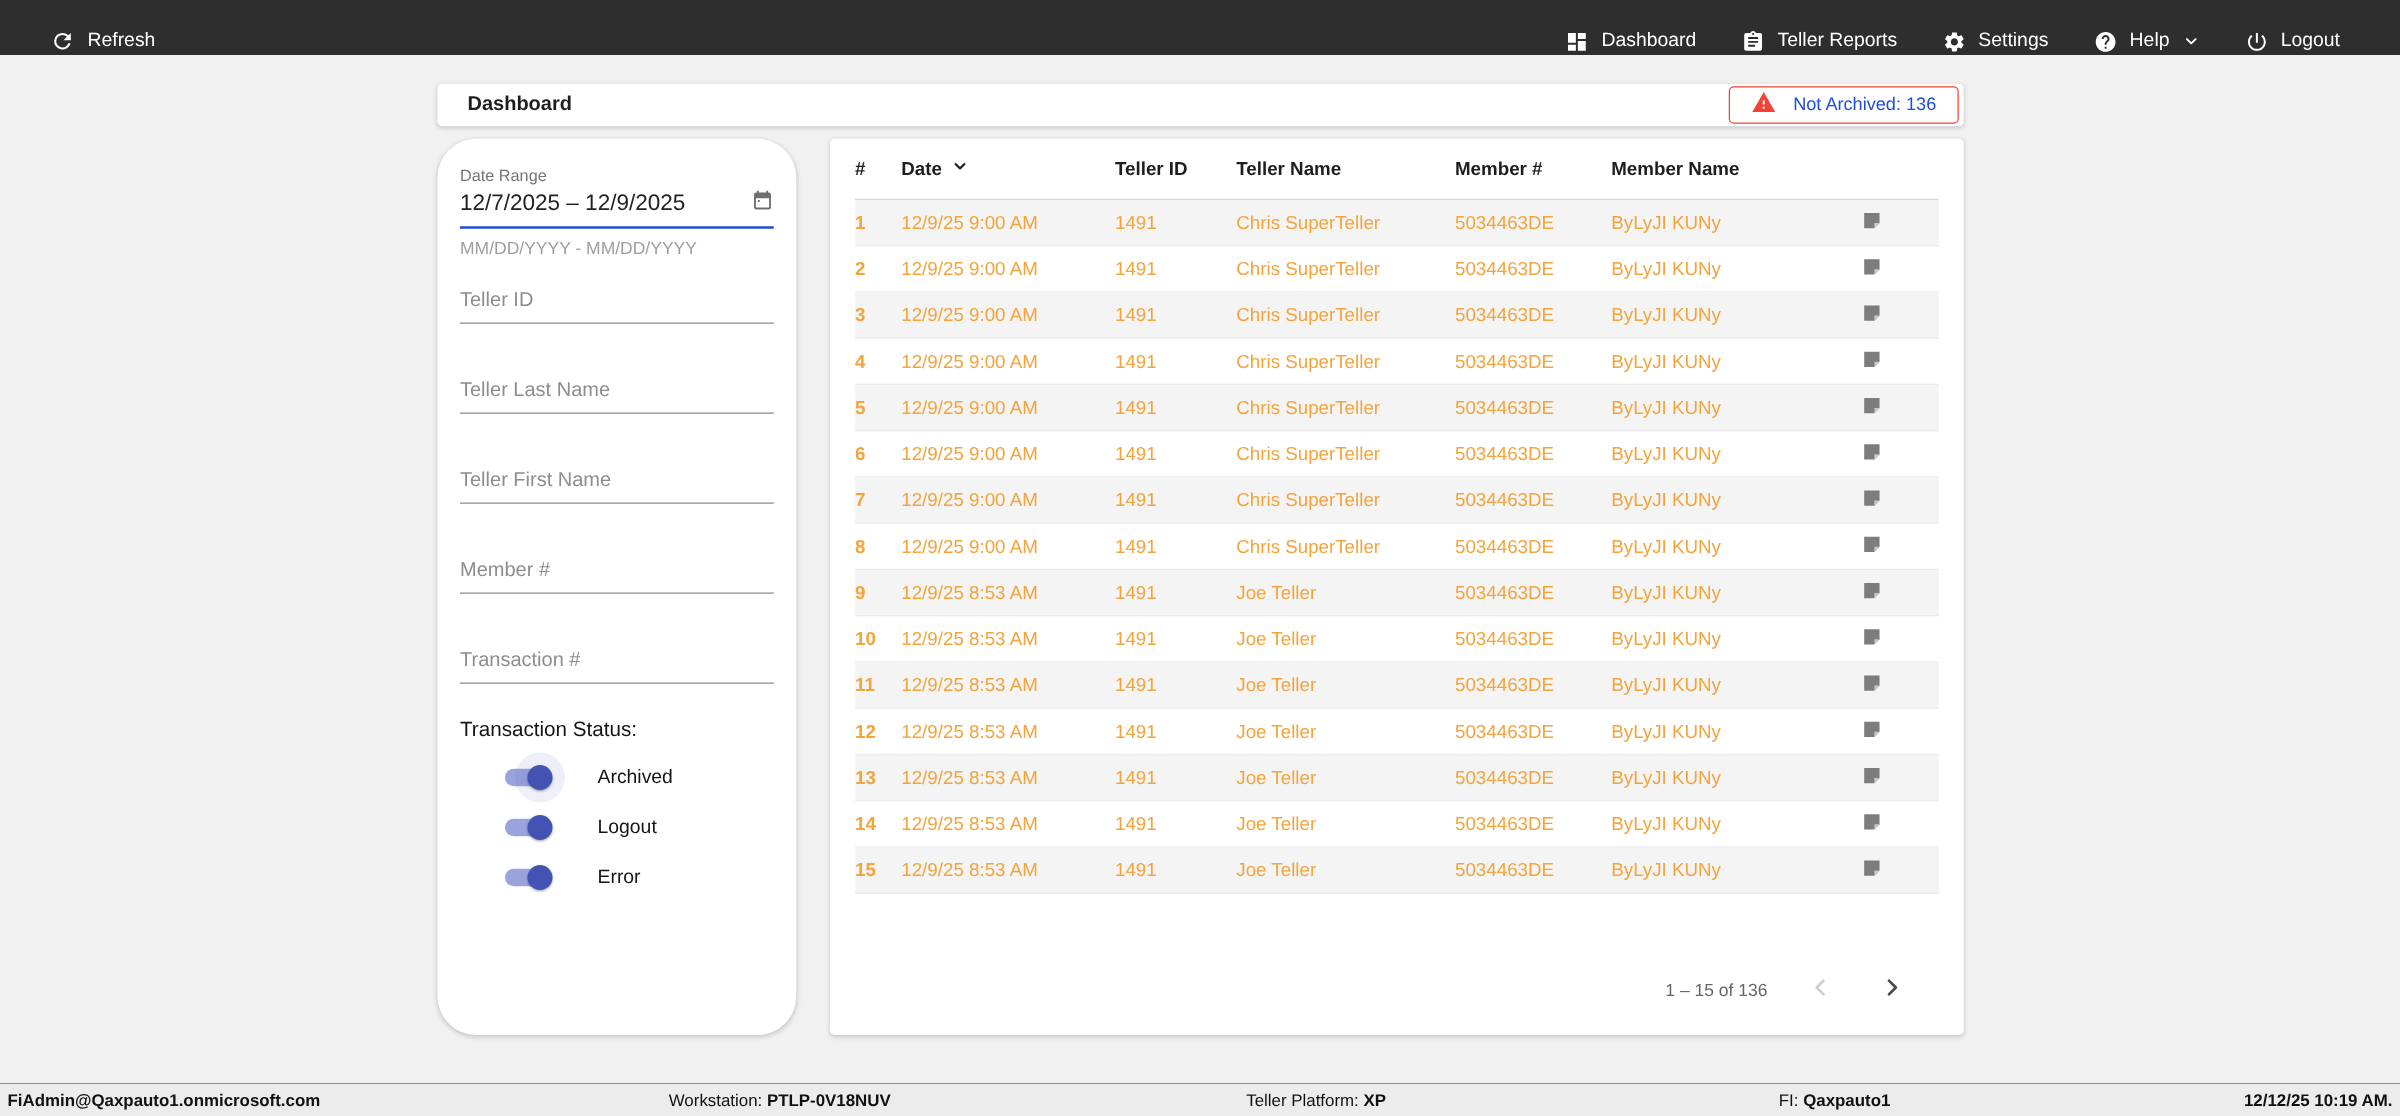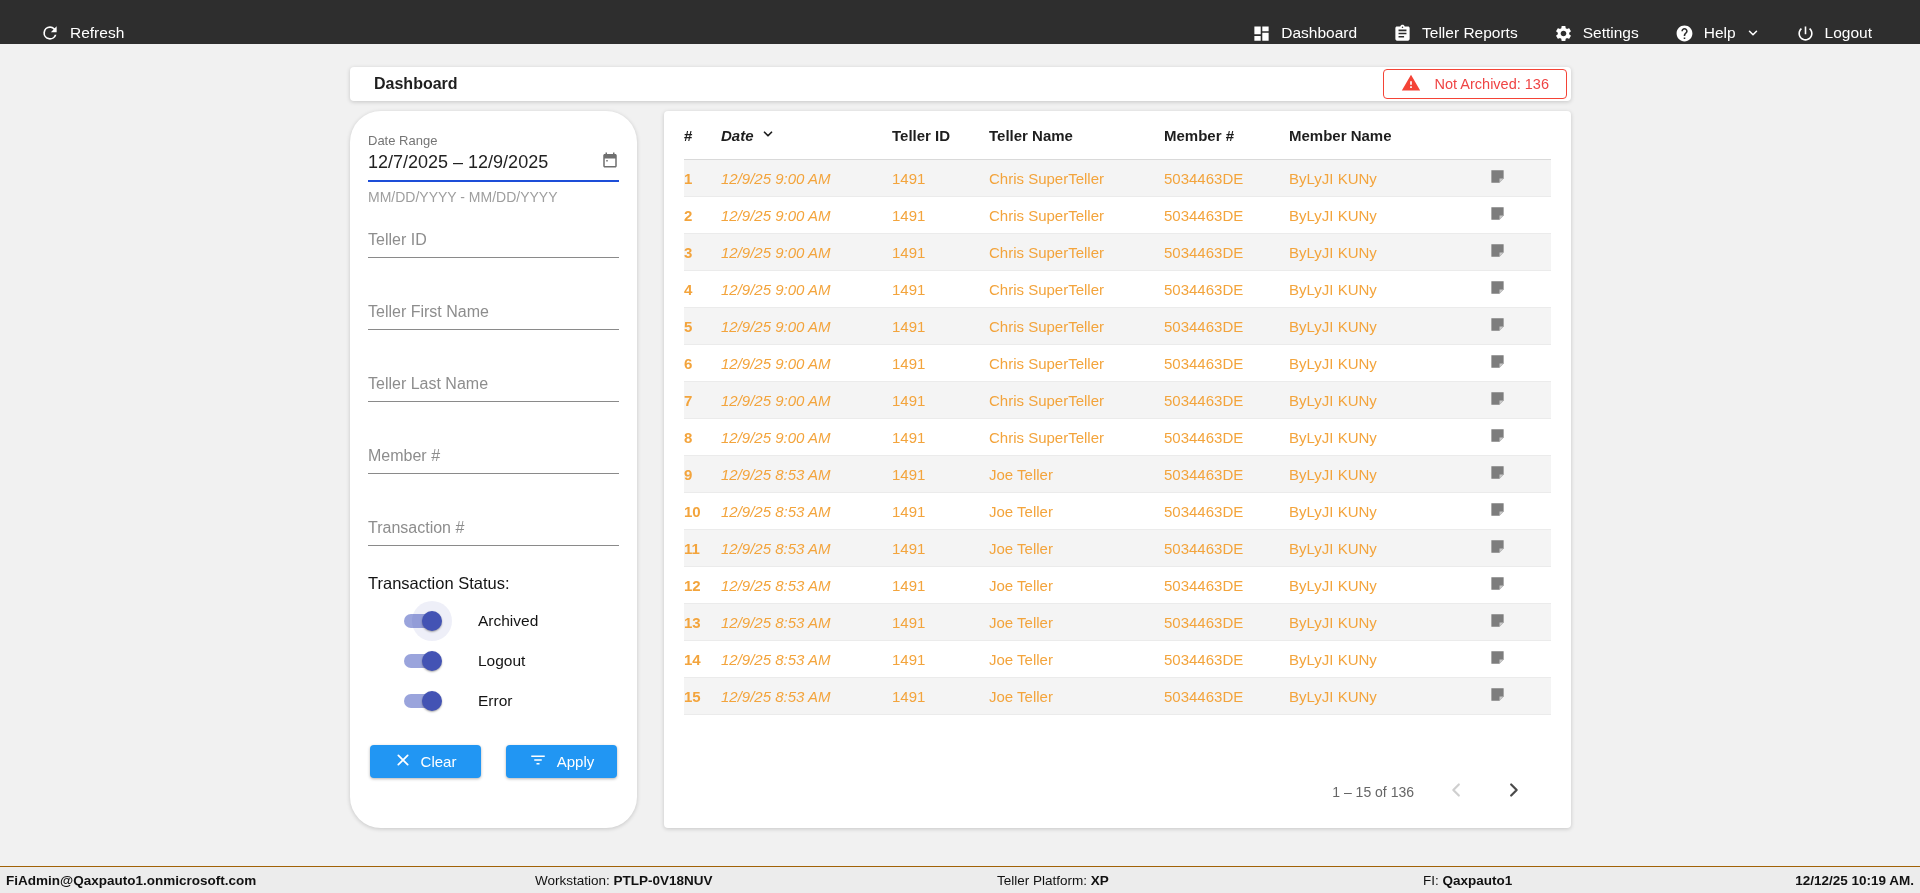--- a/index.html
+++ b/index.html
@@ -15,21 +15,21 @@
   .nav-item svg { display:block; }
 
   
   .content { margin-left:350px; width:1221px; }
   .card { background:#fff; border-radius:4px; box-shadow:0 1px 4px rgba(0,0,0,.18); }
 
   .header-card { display:flex; align-items:center; justify-content:space-between;
     height:34px; margin-top:23px; padding:0 4px 0 24px; }
   .page-title { font-size:16px; font-weight:bold; color:#1e1e1e; }
   .badge { display:flex; align-items:center; gap:14px; border:1px solid #f44336;
-    color:#ef4444; background:#fff; border-radius:4px; height:30px;
+    color:#1d4ed8; background:#fff; border-radius:4px; height:30px;
     padding:0 17px; font-size:14.5px; cursor:pointer;text-align:center; }
 
   .main-row { display:flex; gap:27px; margin-top:10px; height:717px; }
 
   
   .filter-card { width:287px; padding:22px 18px; flex-shrink:0;border-radius:31px; }
   .dr-label { font-size:13px; color:#757575; }
   .dr-row { display:flex; align-items:center; justify-content:space-between;
     border-bottom:2px solid #1d4ed8; padding:3px 0 7px 0; }
   .dr-value { border:none; outline:none; font-size:18px; color:#222; width:210px;
@@ -60,21 +60,21 @@
 
   
   .table-card { flex:1; padding:0 20px; position:relative; }
   .thead { display:flex; align-items:center; height:49px;
     border-bottom:1px solid #d9d9d9; font-size:15px; font-weight:bold; color:#1e1e1e; }
   .trow { display:flex; align-items:center; height:37px;
     border-bottom:1px solid #ebebeb; font-size:15px; color:#f3a43c; cursor:pointer; }
   .trow.striped { background:#f4f4f4; }
   .cell { white-space:nowrap; overflow:hidden; }
   .c-num   { width:37px;  font-weight:bold; }
-  .c-date  { width:171px; display:flex; align-items:center;font-style:italic; }
+  .c-date  { width:171px; display:flex; align-items:center; }
   .c-tid   { width:97px; }
   .c-tname { width:175px; }
   .c-mnum  { width:125px; }
   .c-mname { width:200px; }
   .c-icon  { flex:1; display:flex; align-items:center; }
   .sort-ico { margin-left:7px; display:inline-block; }
 
   .pagination { position:absolute; right:45px; bottom:22px; display:flex;
     align-items:center; gap:30px; font-size:14px; color:#666; }
   .pg-btn { background:none; border:none; cursor:pointer; padding:2px; display:flex; }
@@ -172,22 +172,22 @@
           <span>
             <svg width="18" height="18" viewBox="0 0 24 24" fill="#6f6f6f">
                 <path d="M19 4h-1V2h-2v2H8V2H6v2H5c-1.11 0-1.99.9-1.99 2L3 20c0 1.1.89 2 2 2h14c1.1 0 2-.9 2-2V6c0-1.1-.9-2-2-2zm0 16H5V10h14v10zM9 14H7v-2h2v2z"></path>
               </svg>
           </span>
         </div>
         <div class="dr-hint">MM/DD/YYYY - MM/DD/YYYY</div>
       </div>
 
       <input class="finput" placeholder="Teller ID" style="">
+      <input class="finput" placeholder="Teller Last Name" style="">
       <input class="finput" placeholder="Teller First Name" style="">
-      <input class="finput" placeholder="Teller Last Name" style="">
       <input class="finput" placeholder="Member #" style="">
       <input class="finput" placeholder="Transaction #" style="">
 
       <div class="status-label">Transaction Status:</div>
 
       <div class="toggle-row">
         <span class="track">
           <span class="halo"></span>
             <span class="thumb"></span>
         </span>
@@ -199,39 +199,20 @@
           </span>
         <span class="toggle-label">Logout</span>
       </div>
       <div class="toggle-row">
         <span class="track">
             <span class="thumb"></span>
           </span>
         <span class="toggle-label">Error</span>
       </div>
 
-      <div class="btn-row">
-        <button class="btn">
-          <span>
-            <svg width="16" height="16" viewBox="0 0 24 24" fill="none" stroke="#fff" stroke-width="2.6" stroke-linecap="round">
-                <line x1="5" y1="5" x2="19" y2="19"></line>
-                <line x1="19" y1="5" x2="5" y2="19"></line>
-              </svg>
-          </span>
-          <span>Clear</span>
-        </button>
-        <button class="btn">
-          <span>
-            <svg width="18" height="18" viewBox="0 0 24 24" fill="#fff">
-                <path d="M3 6v2h18V6H3zm4 7h10v-2H7v2zm3 5h4v-2h-4v2z"></path>
-              </svg>
-          </span>
-          <span>Apply</span>
-        </button>
-      </div>
     </div>
 
     <div class="card table-card">
       <div class="thead">
         <div class="cell c-num">#</div>
         <div class="cell c-date">
           <span>Date</span>
           <span class="sort-ico">
             <svg width="14" height="14" viewBox="0 0 24 24" fill="none" stroke="#1e1e1e" stroke-width="3" stroke-linecap="round" stroke-linejoin="round">
                 <polyline points="6,9 12,15 18,9"></polyline>

